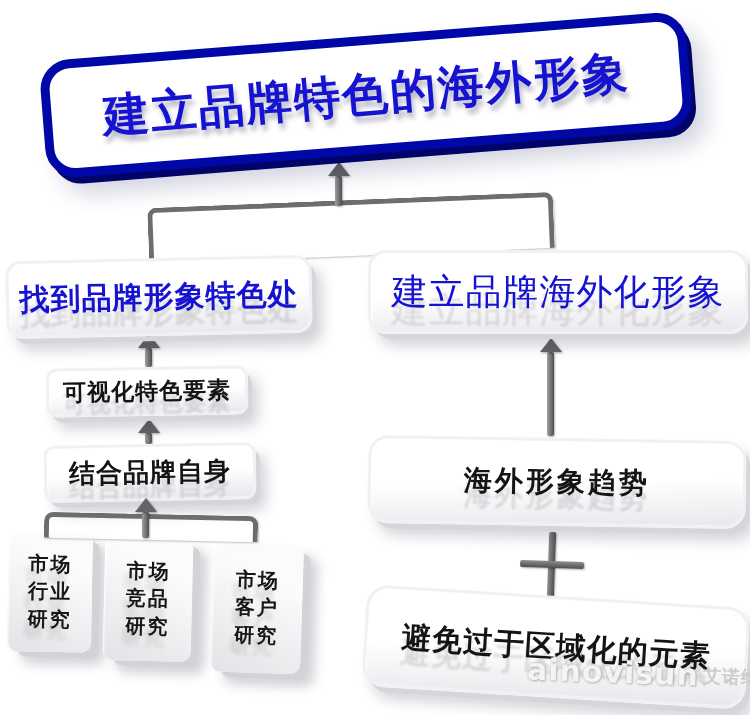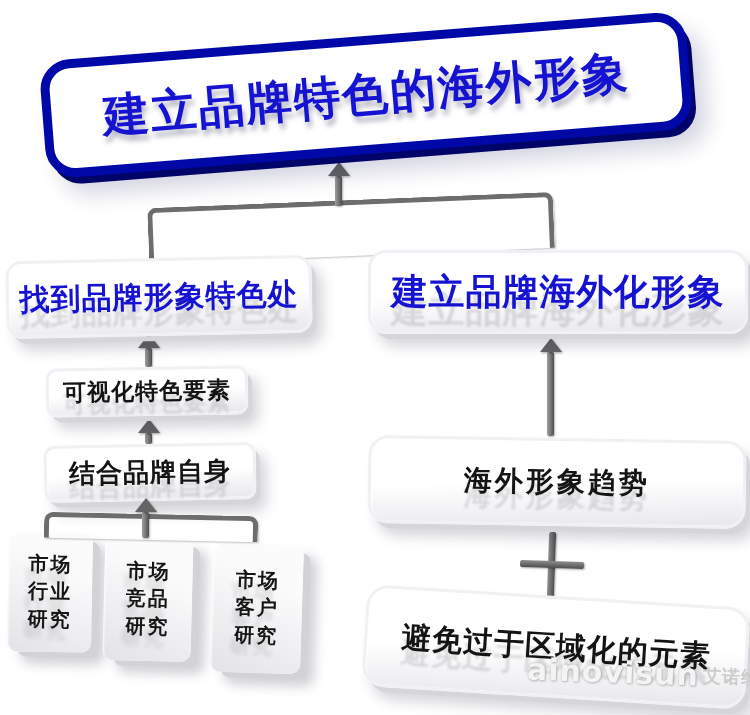--- a/index.html
+++ b/index.html
@@ -71,21 +71,21 @@
   
   .lbl{position:relative;white-space:nowrap;text-align:center;}
   .lbl .txt{position:relative;z-index:2;}
   .lbl .ref{
     position:absolute;left:0;right:0;top:0.52em;z-index:1;
     color:#8e8e96;opacity:.30;filter:blur(1.2px);text-align:center;
   }
   .blue{color:#1512d2;}
   .dark{color:#141414;}
   .left-header .lbl{font-size:30px;font-weight:800;letter-spacing:1px;}
-  .right-header .lbl{font-size:36px;font-weight:700;letter-spacing:1px;}
+  .right-header .lbl{font-size:36px;font-weight:400;letter-spacing:1px;}
   .step1 .lbl{font-size:23px;font-weight:700;letter-spacing:1px;}
   .step2 .lbl{font-size:26px;font-weight:700;letter-spacing:1px;}
   .trend-box .lbl{font-size:28px;font-weight:700;letter-spacing:3px;}
   .avoid-box .lbl{font-size:30px;font-weight:700;letter-spacing:1px;}
 
   
   .block3d{
     position:absolute;border-radius:10px;box-sizing:border-box;
     background:linear-gradient(205deg,#fbfbfc 30%,#e3e3e7);
     box-shadow:9px 7px 0 -2px #d3d3d7, 14px 12px 12px rgba(40,40,70,.22), inset 1px 1px 2px #fff;

